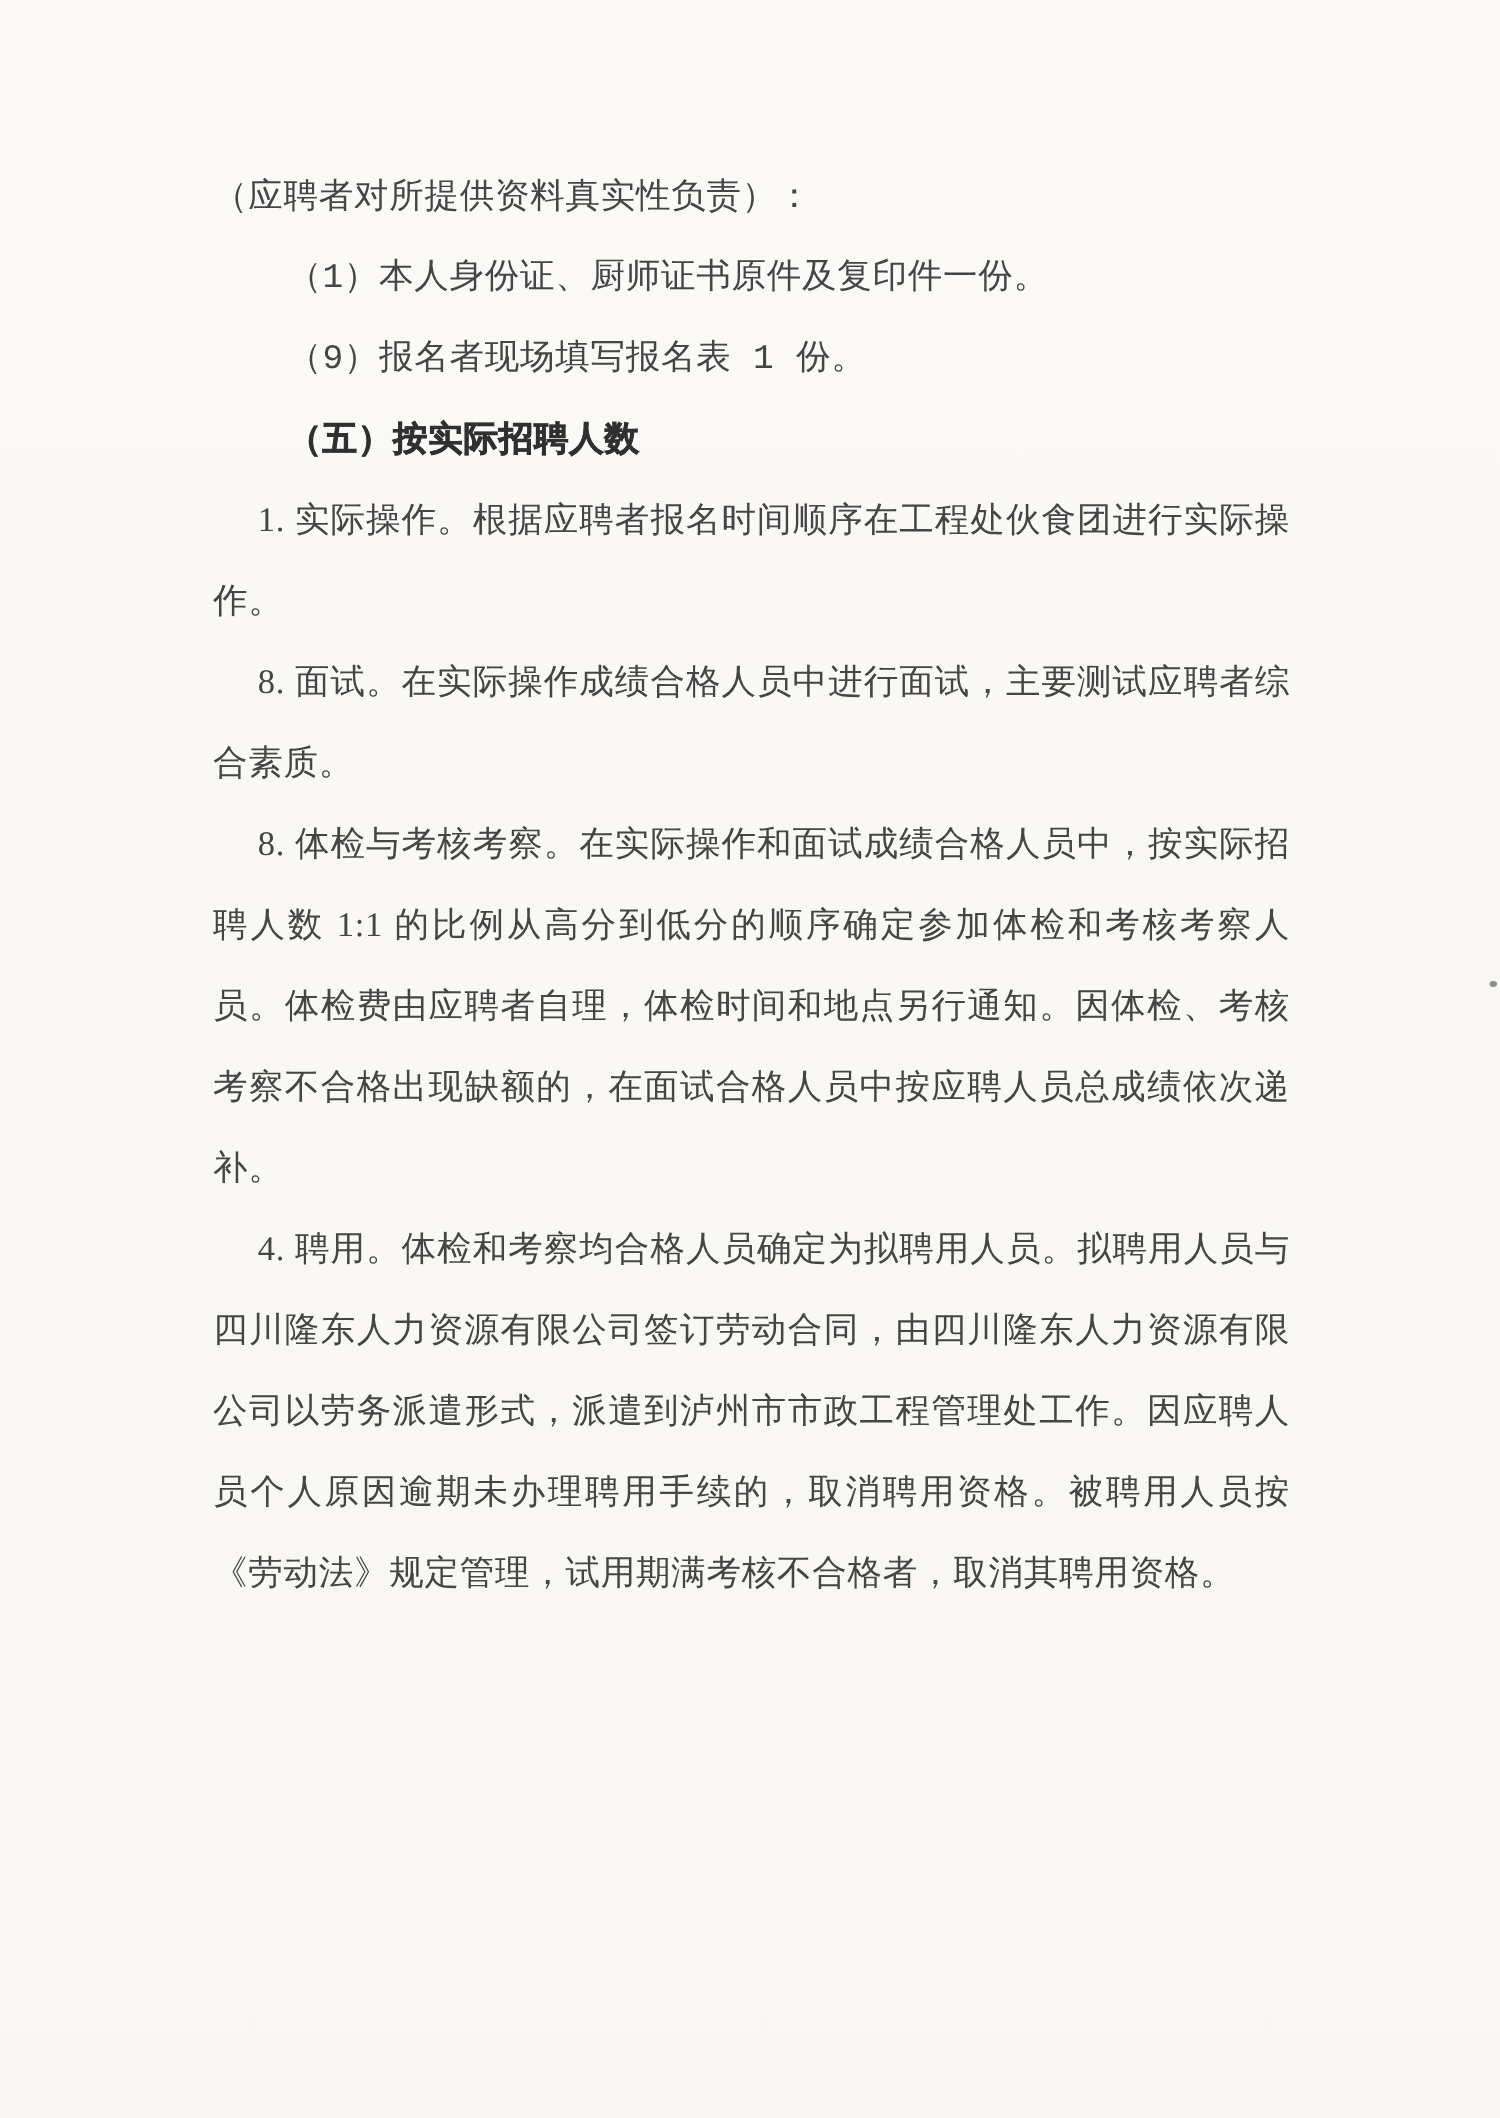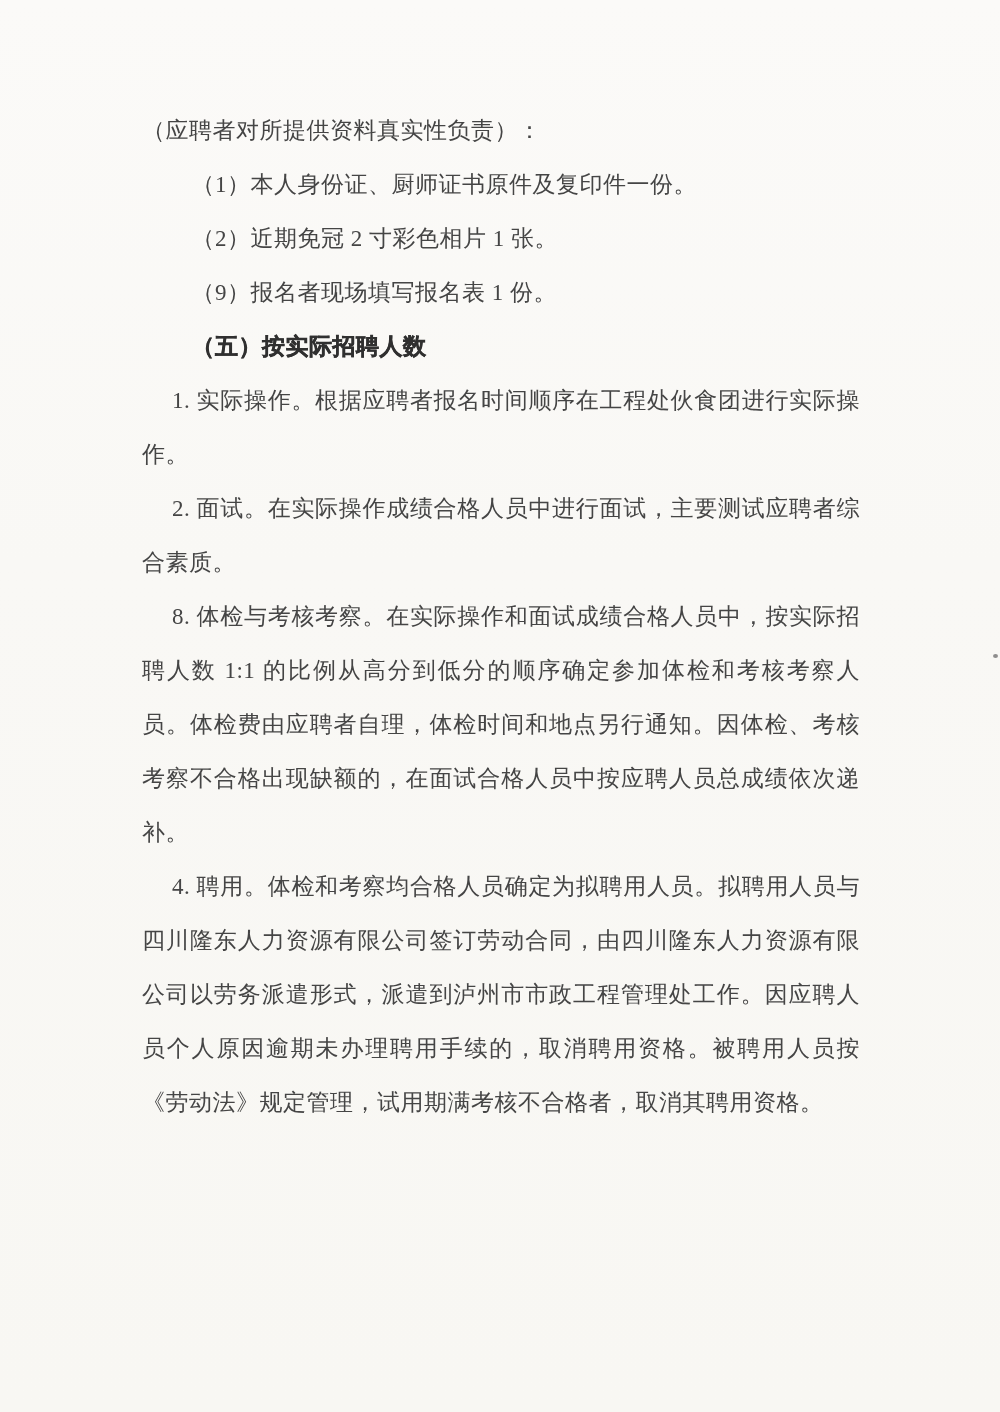--- a/index.html
+++ b/index.html
@@ -37,20 +37,21 @@
   }
   .content p{
     margin:0;
     padding:0;
   }
   .flush{
     text-indent:0;
   }
   .item{
     text-indent:2.15em;
+    font-family:Liberation Mono, monospace;
   }
   .heading{
     text-indent:2.15em;
     font-weight:bold;
     color:var(--ink-strong);
     -webkit-text-stroke:0.4px var(--ink-strong);
   }
   .para{
     text-indent:1.3em;
   }
@@ -64,22 +65,21 @@
   }
   .speck-1{ left:993px; top:654px; }
 </style>
 </head>
 <body>
 
 <div class="page">
   <div class="content">
     <p class="flush">（应聘者对所提供资料真实性负责）：</p>
     <p class="item">（1）本人身份证、厨师证书原件及复印件一份。</p>
-    <p class="item">（2）近期免冠 2 寸彩色相片 1 张。</p>
     <p class="item">（9）报名者现场填写报名表 1 份。</p>
     <p class="heading">（五）按实际招聘人数</p>
     <p class="para">1. 实际操作。根据应聘者报名时间顺序在工程处伙食团进行实际操作。</p>
-    <p class="para">2. 面试。在实际操作成绩合格人员中进行面试，主要测试应聘者综合素质。</p>
+    <p class="para">8. 面试。在实际操作成绩合格人员中进行面试，主要测试应聘者综合素质。</p>
     <p class="para">8. 体检与考核考察。在实际操作和面试成绩合格人员中，按实际招聘人数 1:1 的比例从高分到低分的顺序确定参加体检和考核考察人员。体检费由应聘者自理，体检时间和地点另行通知。因体检、考核考察不合格出现缺额的，在面试合格人员中按应聘人员总成绩依次递补。</p>
     <p class="para">4. 聘用。体检和考察均合格人员确定为拟聘用人员。拟聘用人员与四川隆东人力资源有限公司签订劳动合同，由四川隆东人力资源有限公司以劳务派遣形式，派遣到泸州市市政工程管理处工作。因应聘人员个人原因逾期未办理聘用手续的，取消聘用资格。被聘用人员按《劳动法》规定管理，试用期满考核不合格者，取消其聘用资格。</p>
   </div>
   <div class="speck speck-1"></div>
 </div>
 
 </body></html>

